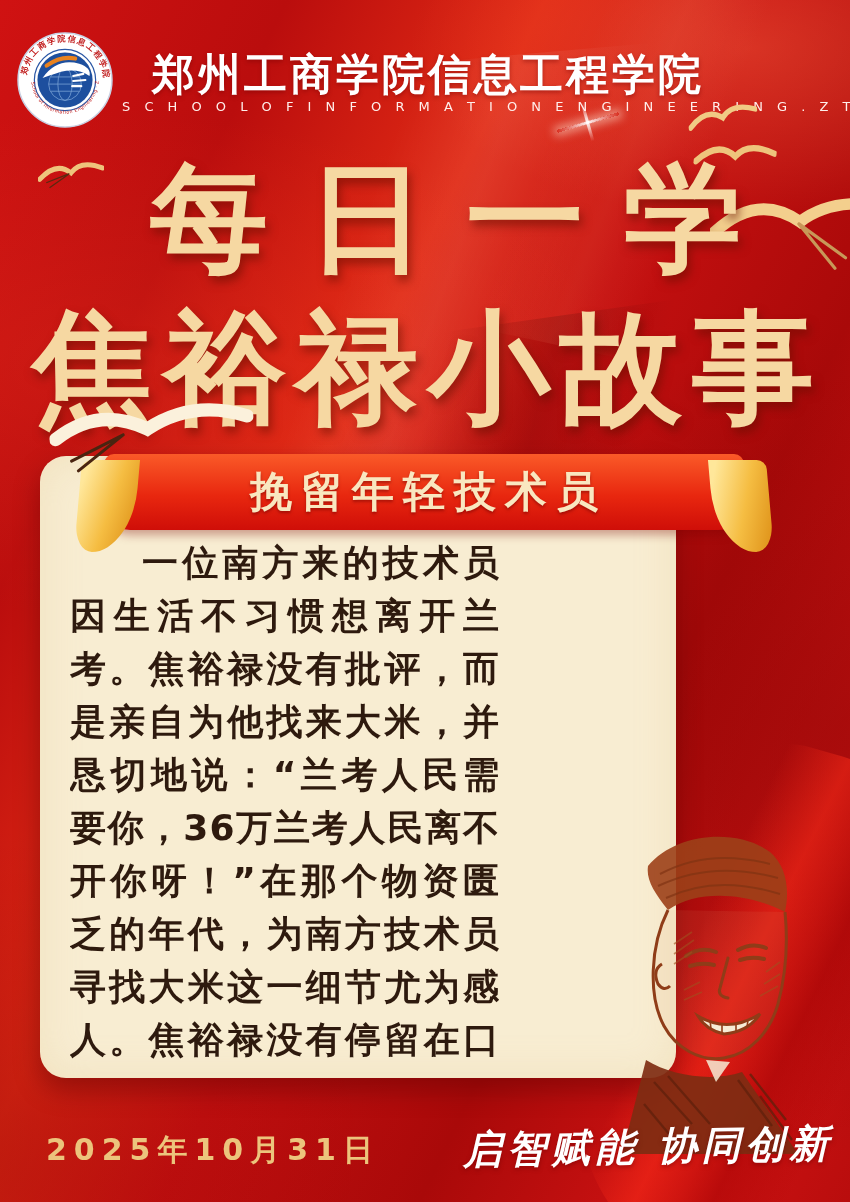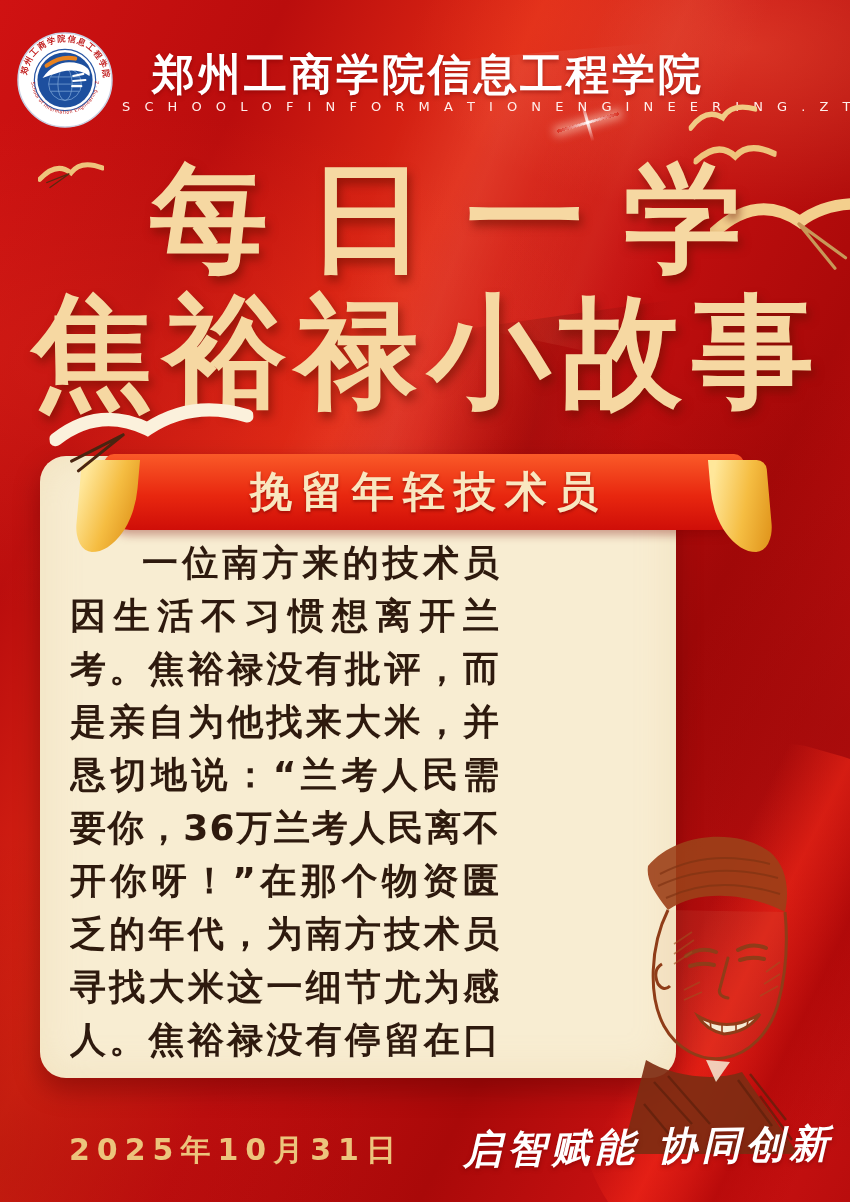--- a/index.html
+++ b/index.html
@@ -43,21 +43,21 @@
     background:linear-gradient(90deg, transparent, rgba(255,255,255,.95), transparent);
     transform:rotate(-16deg); box-shadow:0 0 10px 3px rgba(255,240,220,.55); }
   .sparkle::after { content:""; position:absolute; left:30px; top:2px; width:3px; height:40px;
     background:linear-gradient(180deg, transparent, rgba(255,255,255,.9), transparent);
     transform:rotate(-16deg); }
 
   
   .title1 { position:absolute; left:17px; top:140px; width:100%; text-align:center;
     font-size:118px; font-weight:bold; color:#f6d8a2; letter-spacing:40px; text-indent:40px;
     text-shadow:3px 6px 10px rgba(100,15,0,.55); white-space:nowrap;padding-left:8px; }
-  .title2 { position:absolute; left:0; top:272px; width:100%; text-align:center;
+  .title2 { position:absolute; left:0; top:288px; width:100%; text-align:center;
     font-size:122px; font-weight:bold; color:#f6d8a2; letter-spacing:10px; text-indent:6px;
     text-shadow:3px 6px 10px rgba(100,15,0,.55); white-space:nowrap; }
 
   
   .bird { position:absolute; }
   .bird svg { display:block; width:100%; height:auto; }
 
   
   .card { position:absolute; left:40px; top:456px; width:636px; height:622px;
     background:#f8edd2; border-radius:26px;
@@ -80,21 +80,21 @@
     text-align:justify; text-indent:2em; letter-spacing:1px;
     font-family:"DejaVu Sans", sans-serif; }
 
   .card-crane { position:absolute; left:50px; top:400px; width:205px; z-index:5; transform:rotate(-4deg); }
 
   
   .portrait { position:absolute; left:588px; top:824px; width:240px; height:330px; z-index:6; }
 
   
   .date { position:absolute; left:46px; top:1130px; font-size:30px; font-weight:bold;
-    color:#ecc47c; letter-spacing:7px; z-index:8; white-space:nowrap;margin-left:23px; }
+    color:#ecc47c; letter-spacing:7px; z-index:8; white-space:nowrap; }
   .slogan { position:absolute; right:16px; top:1120px; font-size:39px; font-weight:bold; font-style:italic;
     color:#ffffff; letter-spacing:5px; transform:rotate(-1deg); z-index:8;
     text-shadow:0 2px 4px rgba(110,0,0,.5); white-space:nowrap; }
 </style>
 </head>
 <body>
 
 <div class="poster">
 
   <div class="fold fold1"></div>

